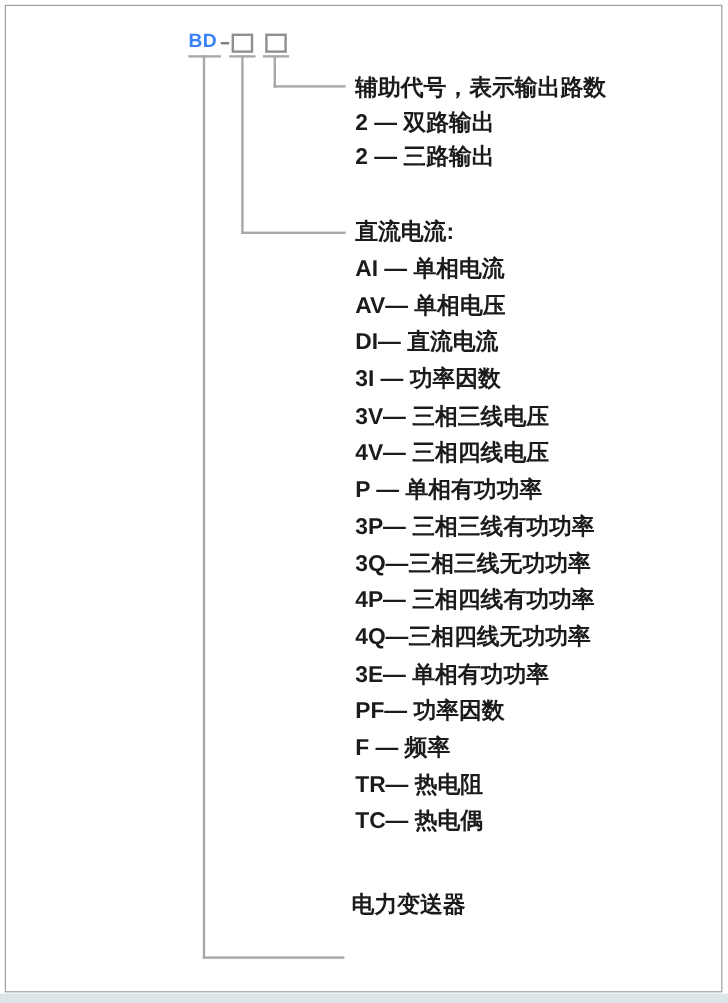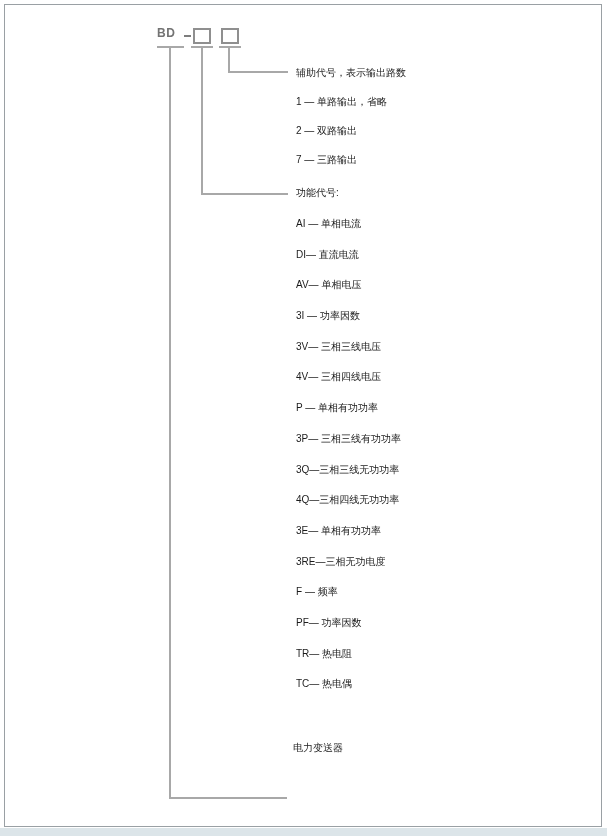--- a/index.html
+++ b/index.html
@@ -18,25 +18,25 @@
     position:absolute; left:0; top:828px; width:607px; height:8px;
     background:var(--bottom-band,#dce5e9);
   }
   .hline, .vline { position:absolute; background:var(--line,#a8a8a8); }
   .codebox {
     position:absolute; width:14px; height:12px; top:28px;
     border:2px solid var(--box-border,#8f8f8f); background:#fff;
   }
   .model-prefix {
     position:absolute; left:157px; top:26px;
-    font-size:12px; font-weight:700; letter-spacing:0.5px; color:#737373;
+    font-size:16px; font-weight:700; letter-spacing:0.5px; color:#3b82f6;
     white-space:nowrap;
   }
   .model-dash { position:absolute; left:184px; top:35px; width:7px; height:2px; background:#7d7d7d; }
-  .label, .list { font-size:10px; font-weight:400; color:var(--text,#1b1b1b); }
+  .label, .list { font-size:19px; font-weight:700; color:var(--text,#1b1b1b); }
   .list { position:absolute; left:296px; }
   .list .row { display:flex; align-items:center; white-space:nowrap; }
   .aux .row { height:29.2px; }
   .fn  .row { height:30.7px; }
   .base-label { position:absolute; left:293px; top:741px; white-space:nowrap; }
 </style>
 </head>
 <body>
 
 <div class="canvas">
@@ -58,43 +58,42 @@
 
   <div class="vline" style="left:201px;top:46px;width:2px;height:149px"></div>
   <div class="hline" style="left:201px;top:193px;width:87px;height:2px"></div>
 
   <div class="vline" style="left:169px;top:46px;width:2px;height:753px"></div>
   <div class="hline" style="left:169px;top:797px;width:118px;height:2px"></div>
 
   <div class="list aux" style="top:58px">
     <div class="row">辅助代号，表示输出路数</div>
     <div>
-        <div class="row">1 — 单路输出，省略</div>
         <div class="row">2 — 双路输出</div>
-        <div class="row">7 — 三路输出</div>
+        <div class="row">2 — 三路输出</div>
       </div>
   </div>
 
   <div class="list fn" style="top:178px">
-    <div class="row">功能代号:</div>
+    <div class="row">直流电流:</div>
     <div>
         <div class="row">AI — 单相电流</div>
+        <div class="row">AV— 单相电压</div>
         <div class="row">DI— 直流电流</div>
-        <div class="row">AV— 单相电压</div>
         <div class="row">3I — 功率因数</div>
         <div class="row">3V— 三相三线电压</div>
         <div class="row">4V— 三相四线电压</div>
         <div class="row">P — 单相有功功率</div>
         <div class="row">3P— 三相三线有功功率</div>
         <div class="row">3Q—三相三线无功功率</div>
+        <div class="row">4P— 三相四线有功功率</div>
         <div class="row">4Q—三相四线无功功率</div>
         <div class="row">3E— 单相有功功率</div>
-        <div class="row">3RE—三相无功电度</div>
+        <div class="row">PF— 功率因数</div>
         <div class="row">F — 频率</div>
-        <div class="row">PF— 功率因数</div>
         <div class="row">TR— 热电阻</div>
         <div class="row">TC— 热电偶</div>
       </div>
   </div>
 
   <div class="label base-label">电力变送器</div>
 
 </div>
 
 </body></html>

